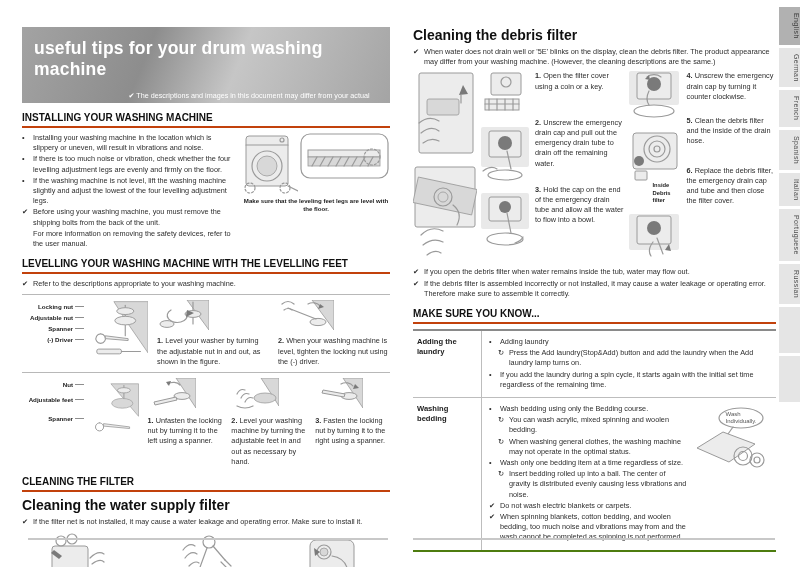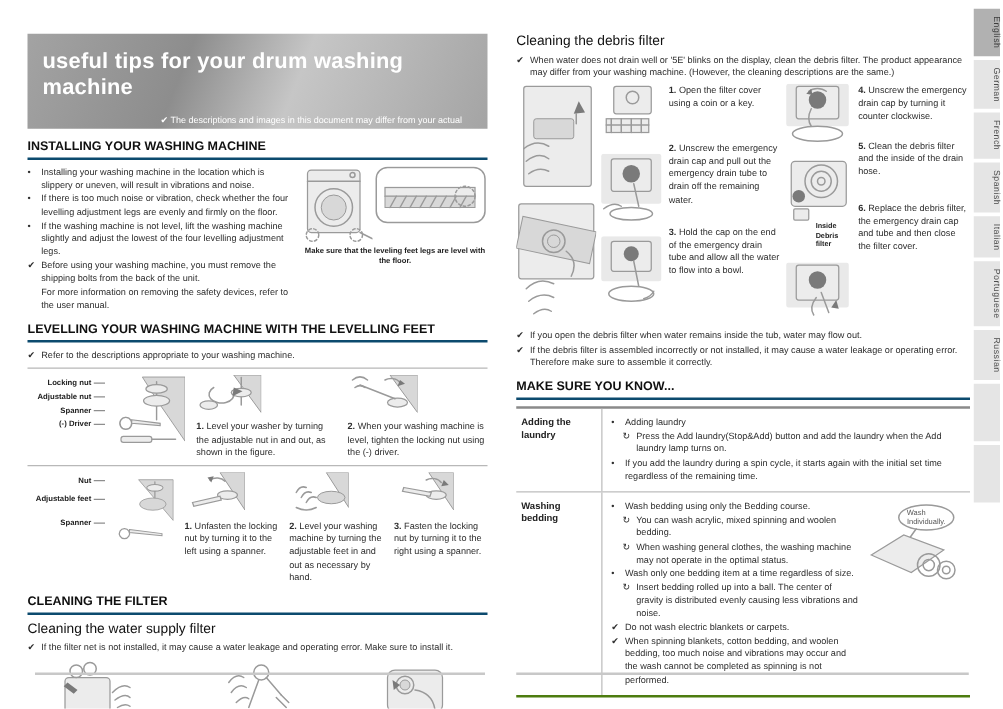--- a/index.html
+++ b/index.html
@@ -9,23 +9,23 @@
   .col-left{position:absolute;left:22px;top:27px;width:368px;}
   .col-right{position:absolute;left:413px;top:22px;width:363px;}
 
   
   .banner{height:76px;box-sizing:border-box;padding:9px 12px 7px;color:#fff;
           background:linear-gradient(112deg,#a3a3a3 0%,#8d8d8d 34%,#c6c6c6 58%,#a4a4a4 100%);}
   .banner-title{font-size:17.5px;font-weight:bold;letter-spacing:.2px;margin:2px 0 11px;}
   .banner-note{font-size:7.2px;line-height:1.5;text-align:center;padding-left:86px;}
 
   
-  .sec-h{font-size:10px;font-weight:bold;color:#101010;border-bottom:2px solid #0c4a6e;
+  .sec-h{font-size:10px;font-weight:bold;color:#101010;border-bottom:2px solid #c2410c;
          padding-bottom:3px;margin:9px 0 5px;}
-  .sub-h{font-size:11px;font-weight:normal;color:#101010;margin:5px 0 4px;}
+  .sub-h{font-size:14px;font-weight:bold;color:#101010;margin:5px 0 4px;}
   .rule{border-top:1.5px solid #b8b8b8;margin:5px 0;}
   .footer-rule{position:absolute;top:538px;height:2px;background:#c8c8c8;}
   #fr-left{left:28px;width:360px;}
   #fr-right{left:413px;width:362px;}
 
   
   .t{font-size:7.3px;line-height:1.4;}
   .li{display:flex;gap:3px;margin-bottom:1px;}
   .li .mark{flex:none;width:8px;font-size:7.3px;}
   .num{font-weight:bold;}
@@ -494,21 +494,21 @@
               <div class="li indent">
                 <span class="mark">↻</span>
                 <span>Insert bedding rolled up into a ball. The center of gravity is distributed evenly causing less vibrations and noise.</span>
               </div>
               <div class="li">
                 <span class="mark">✔</span>
                 <span>Do not wash electric blankets or carpets.</span>
               </div>
               <div class="li">
                 <span class="mark">✔</span>
-                <span>When spinning blankets, cotton bedding, and woolen bedding, too much noise and vibrations may occur and the wash cannot be completed as spinning is not performed.</span>
+                <span>When spinning blankets, cotton bedding, and woolen bedding, too much noise and vibrations may from and the wash cannot be completed as spinning is not performed.</span>
               </div>
             </div>
             <div class="bed-fig">
               <svg width="78" height="66" viewBox="0 0 78 66">
                 <ellipse class="s" cx="50" cy="12" rx="22" ry="10" fill="#ffffff"></ellipse>
                 <path class="s" d="M42 21l-5 7"></path>
                 <text class="bubble-txt" x="42" y="10" text-anchor="middle">Wash</text>
                 <text class="bubble-txt" x="50" y="17" text-anchor="middle">Individually.</text>
                 <path class="f" d="M6 42L32 26l32 12-26 18z"></path>
                 <circle class="s" cx="52" cy="50" r="9" fill="#ececec"></circle>

